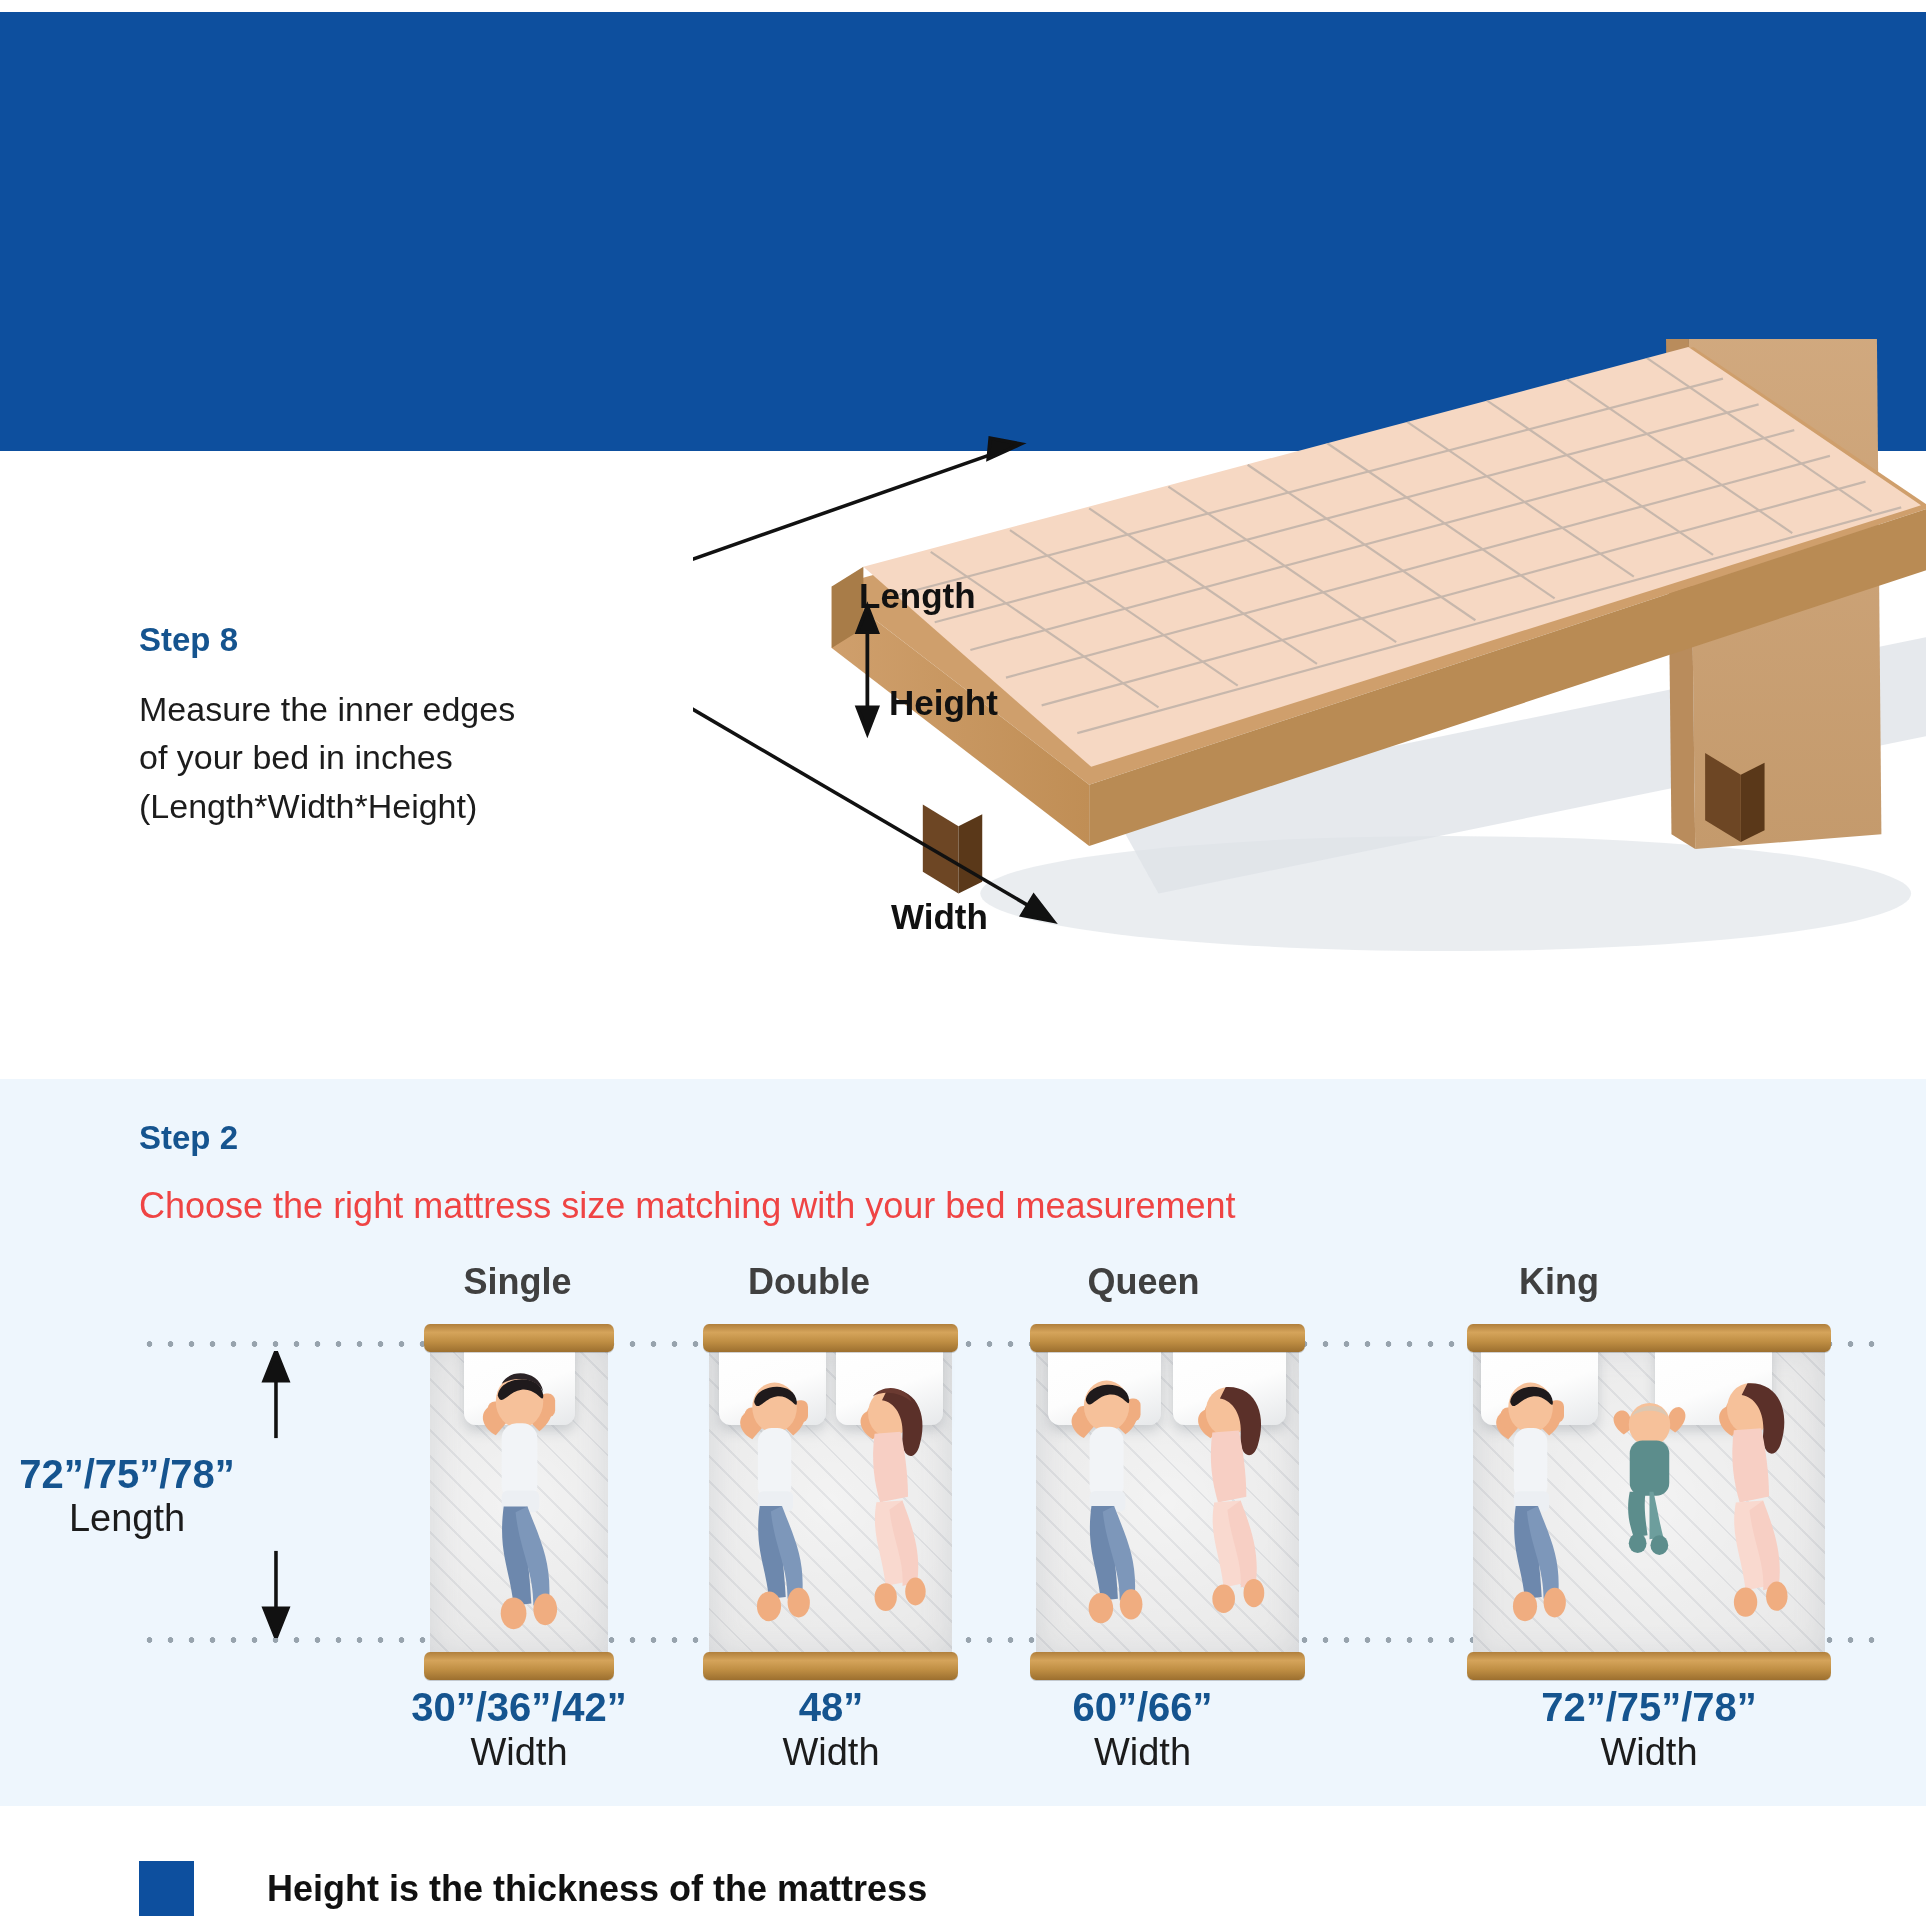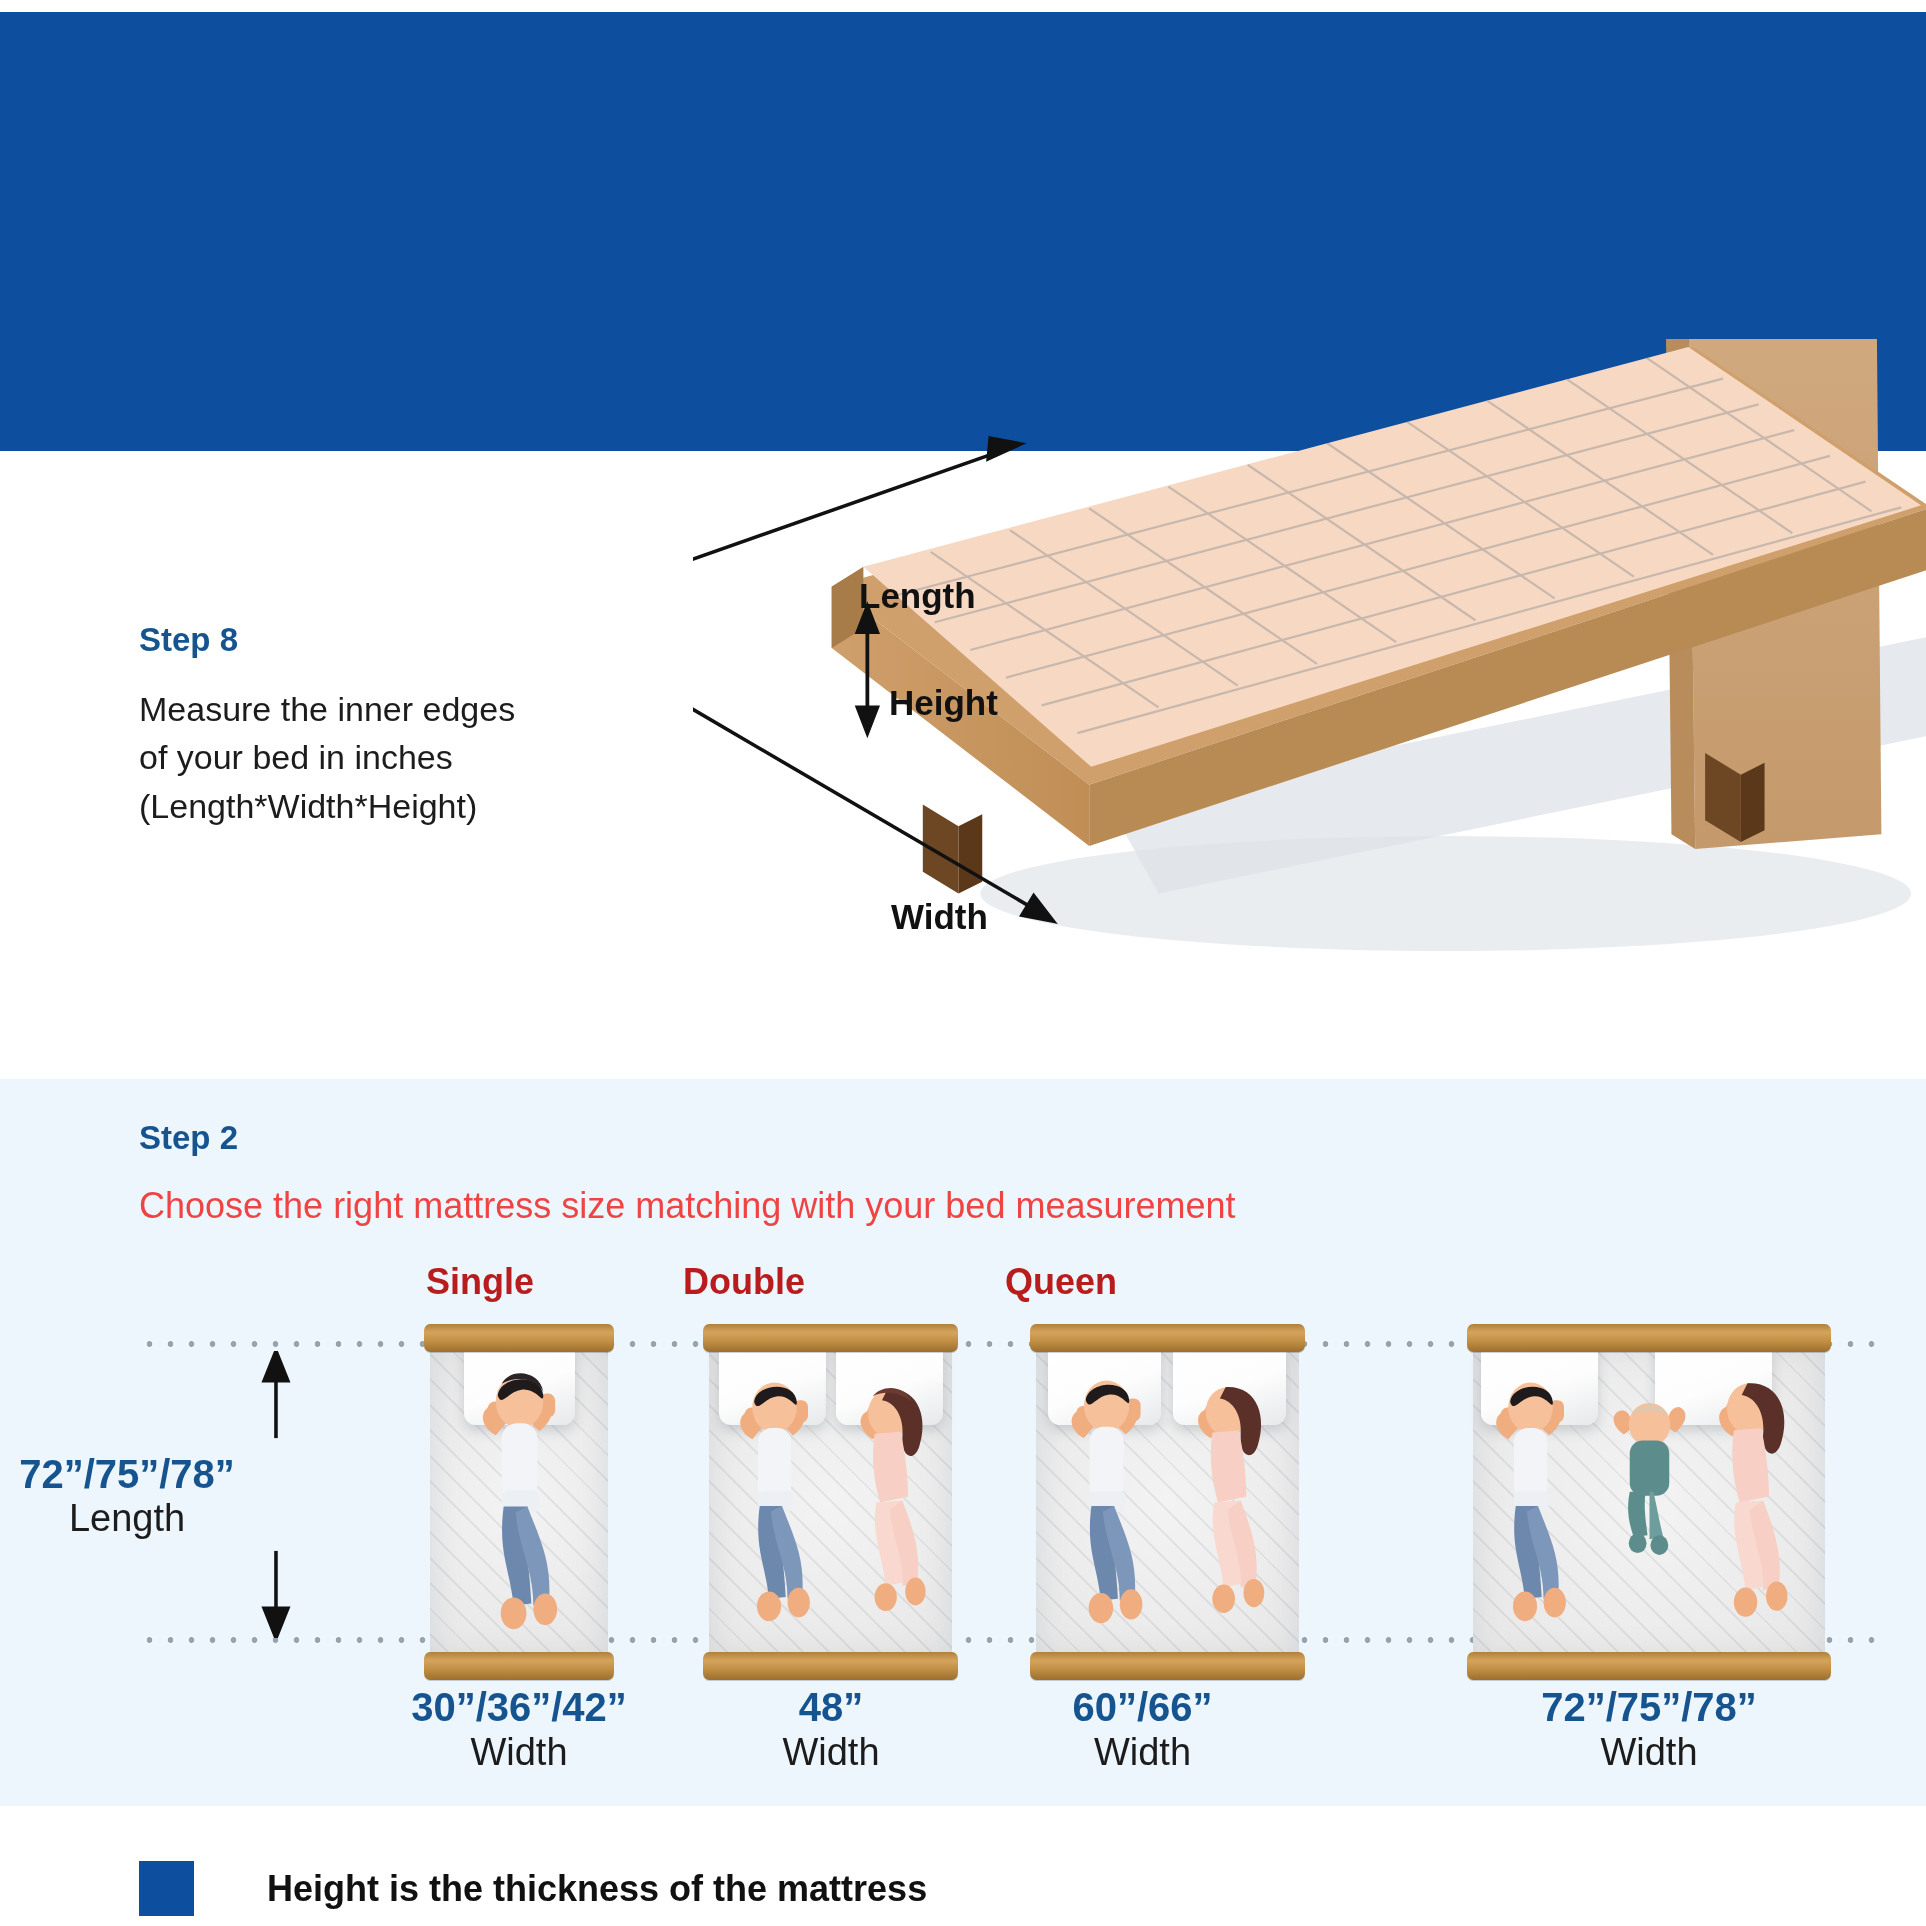--- a/index.html
+++ b/index.html
@@ -61,22 +61,22 @@
     position:absolute;left:0;top:1067px;width:1927px;height:727px;
     background:#eef6fd;z-index:1;
   }
   .step2-wrap{position:absolute;left:139px;top:1107px;z-index:5;}
   .step2-body{
     color:#ef4444;font-size:36px;font-weight:400;line-height:1.3;white-space:nowrap;
   }
 
   
   .size-head{
-    position:absolute;color:#b91c1c;font-size:36px;font-weight:bold;
-    z-index:6;white-space:nowrap;
+    position:absolute;color:#404040;font-size:36px;font-weight:bold;
+    text-align:center;z-index:6;white-space:nowrap;
   }
 
   
   .dotline{
     position:absolute;left:139px;width:1742px;height:8px;z-index:4;
     background-image:radial-gradient(circle, #97a3ad 2.6px, rgba(255,255,255,0) 3.1px);
     background-size:21px 8px;background-repeat:repeat-x;background-position:0 center;
   }
   #dotline-top{top:1328px;}
   #dotline-bottom{top:1624px;}
@@ -250,20 +250,21 @@
     </g>
   </svg>
   <div class="len-text">
     <div class="len-num">72”/75”/78”</div>
     <div class="len-word">Length</div>
   </div>
 
   <div class="size-head" style="left:426px;top:1249px;width:183px;">Single</div>
   <div class="size-head" style="left:683px;top:1249px;width:252px;">Double</div>
   <div class="size-head" style="left:1005px;top:1249px;width:277px;">Queen</div>
+  <div class="size-head" style="left:1356px;top:1249px;width:406px;">King</div>
 
   <div class="mattress" style="left:424px;width:190px;height:356px;">
     <div class="mat-bar top"></div>
     <div class="mat-bar bot"></div>
     <div class="mat-body"></div>
     <div class="pillow" style="left:40px;width:111px;"></div>
     <svg class="person" style="left:34px;top:34px;width:125px;height:283px;" viewBox="0 0 126 286">
       <g>
         <path d="M38 78 C26 72 20 58 30 50 C40 44 48 54 50 64 Z" fill="#f0ad80"></path>
         <path d="M82 74 C96 64 100 46 88 40 C76 36 70 50 70 62 Z" fill="#f0ad80"></path>

